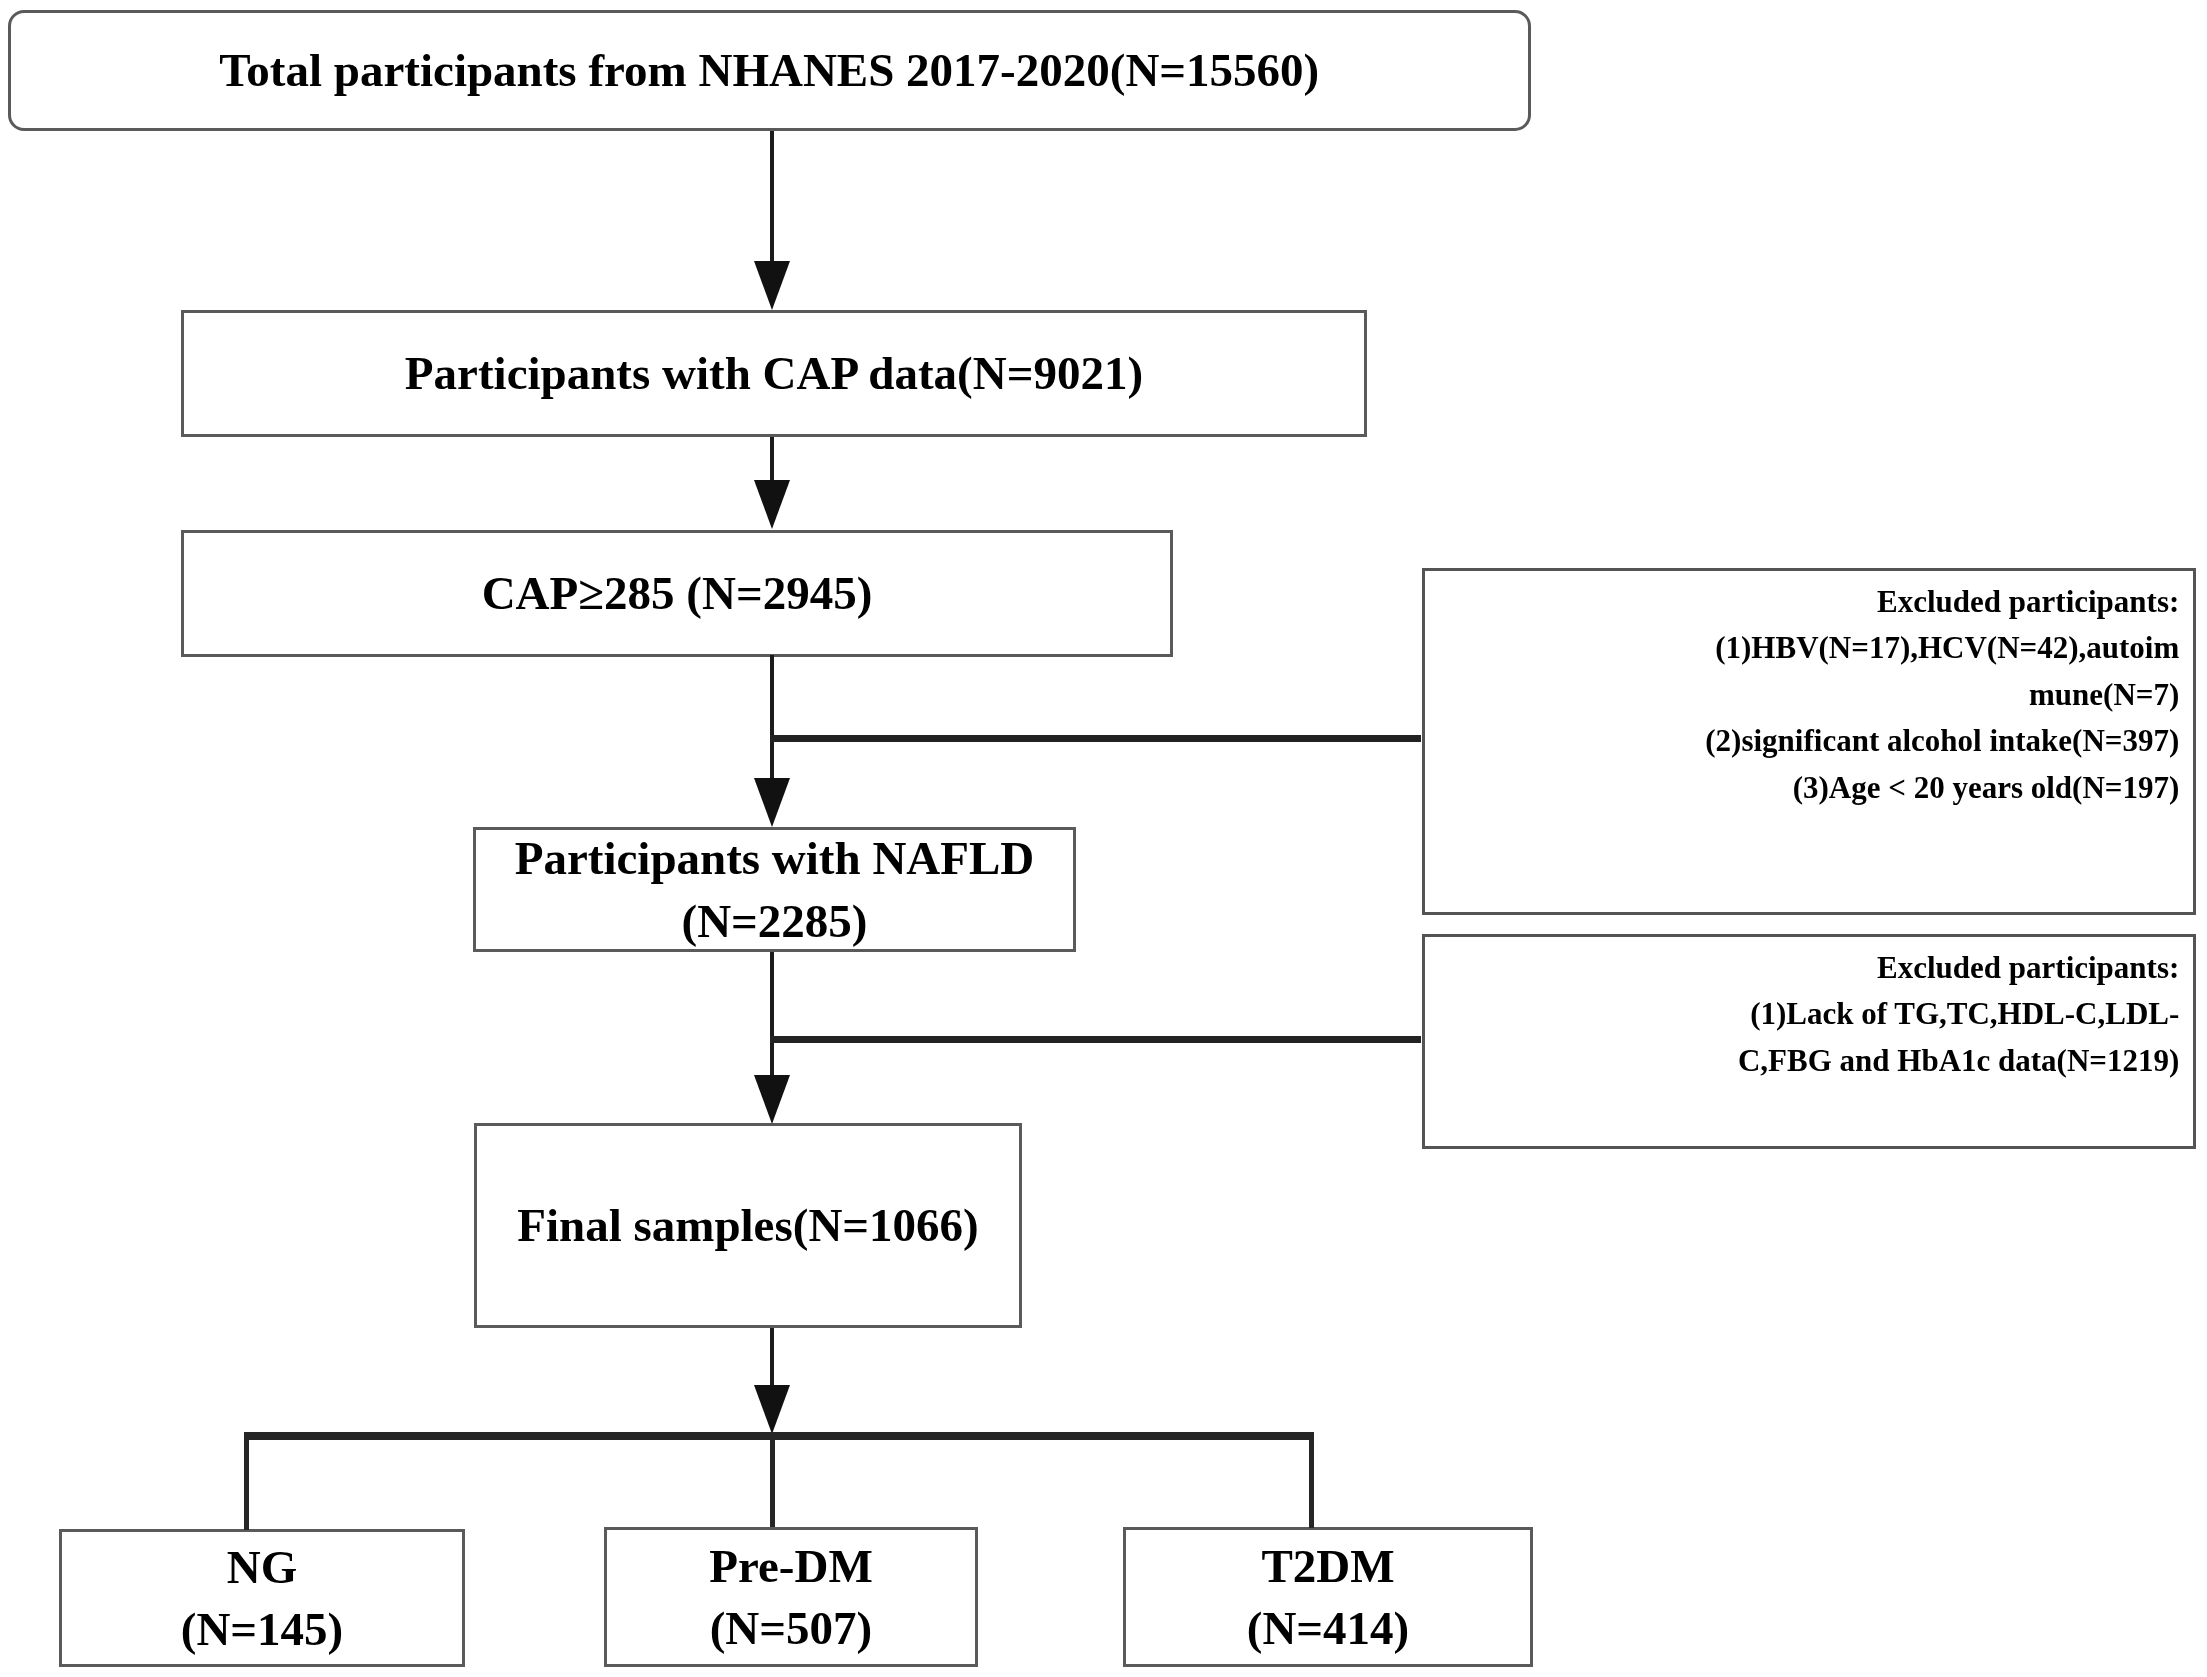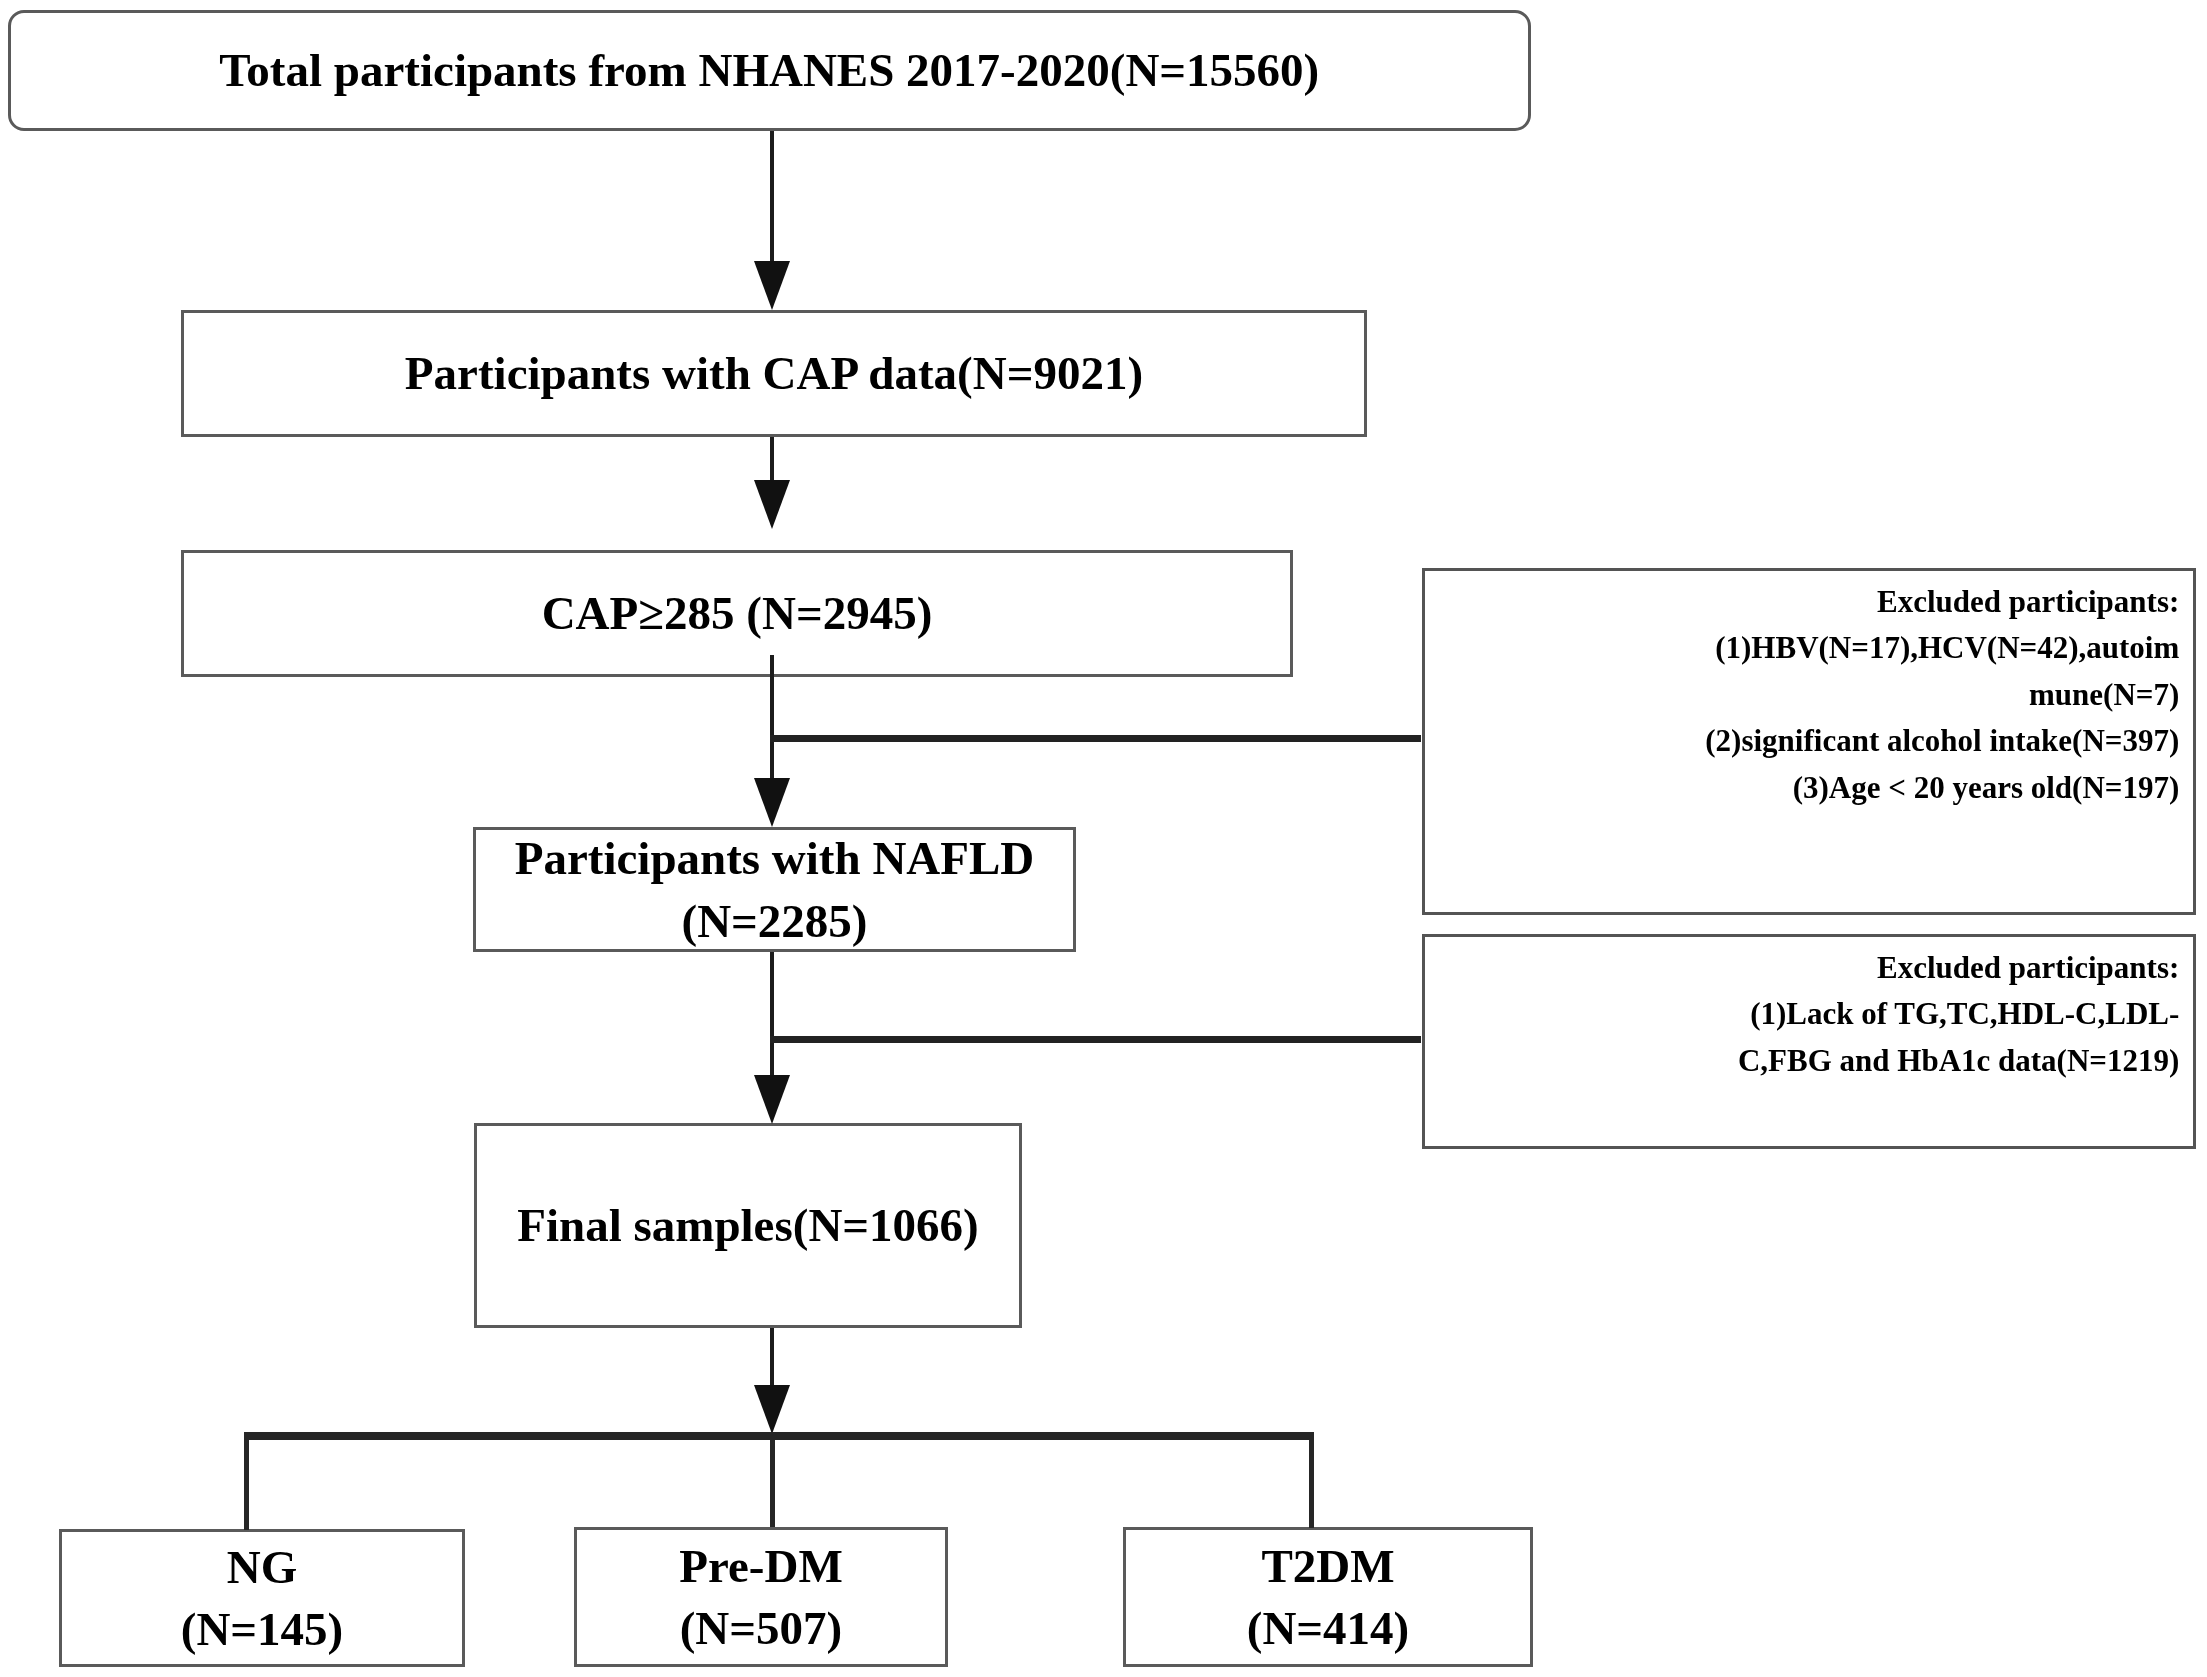--- a/index.html
+++ b/index.html
@@ -45,25 +45,25 @@
   .arrowhead{
     position:absolute;
     width:0;height:0;
     border-left:18.5px solid transparent;
     border-right:18.5px solid transparent;
     border-top:49px solid #111111;
   }
   
   .b-total {left:7.8px;    top:9.8px;   width:1523px; height:121px;border-radius:16px;}
   .b-cap   {left:181px;  top:310px;  width:1186px; height:127px;}
-  .b-cap285{left:181px;  top:550px;  width:1112px; height:127px;}
+  .b-cap285{left:181px;  top:530px;  width:992px; height:127px;}
   .b-nafld {left:473px;  top:827px;  width:603px;  height:125px;}
   .b-final {left:474px;  top:1123px; width:548px;  height:205px;}
   .b-ng    {left:59px;   top:1529px; width:406px;  height:138px;}
-  .b-predm {left:574px;  top:1527px; width:374px;  height:140px;}
+  .b-predm {left:604px;  top:1527px; width:374px;  height:140px;}
   .b-t2dm  {left:1123px; top:1527px; width:410px;  height:140px;}
   .b-ex1   {left:1422px; top:568px;  width:774px;  height:347px;}
   .b-ex2   {left:1422px; top:934px;  width:774px;  height:215px;}
 </style>
 </head>
 <body>
 
 <div class="canvas">
 
   <div class="fbox b-total">Total participants from NHANES 2017-2020(N=15560)</div>

